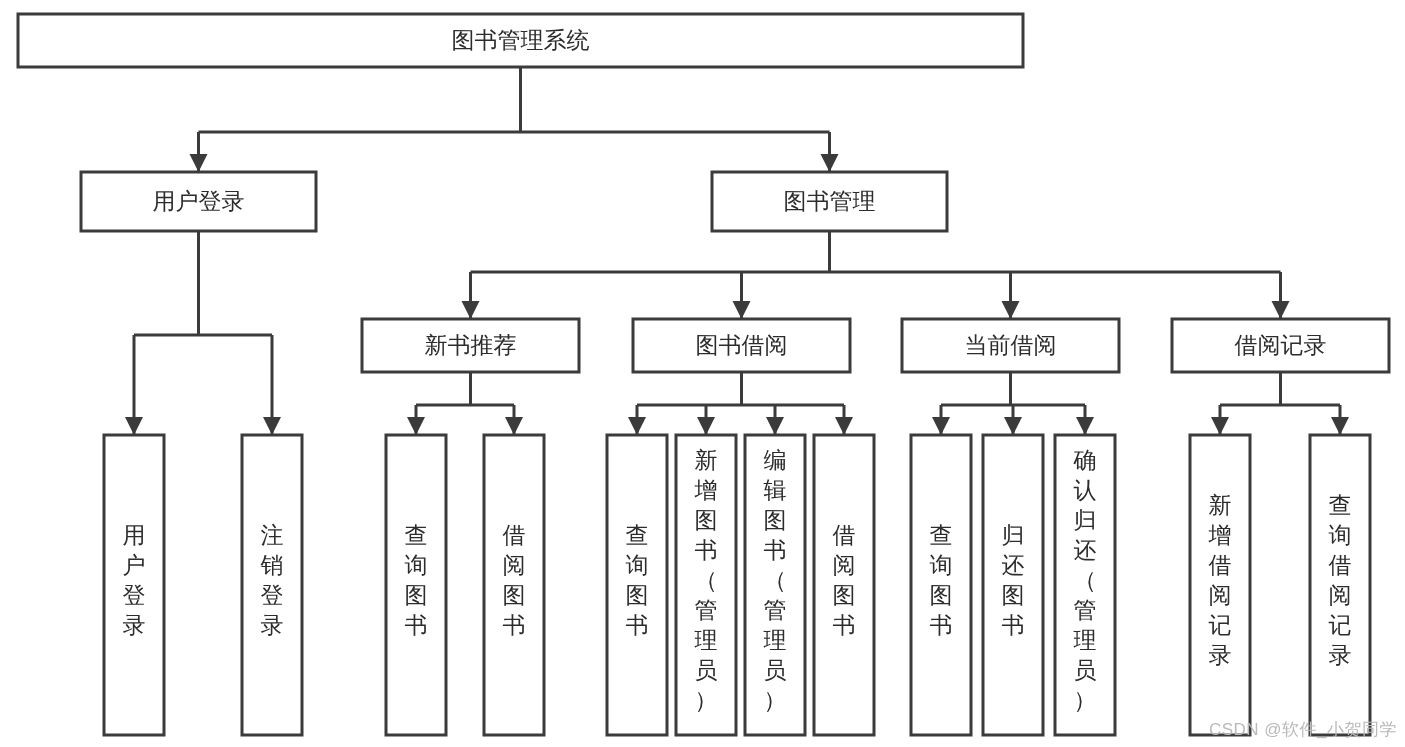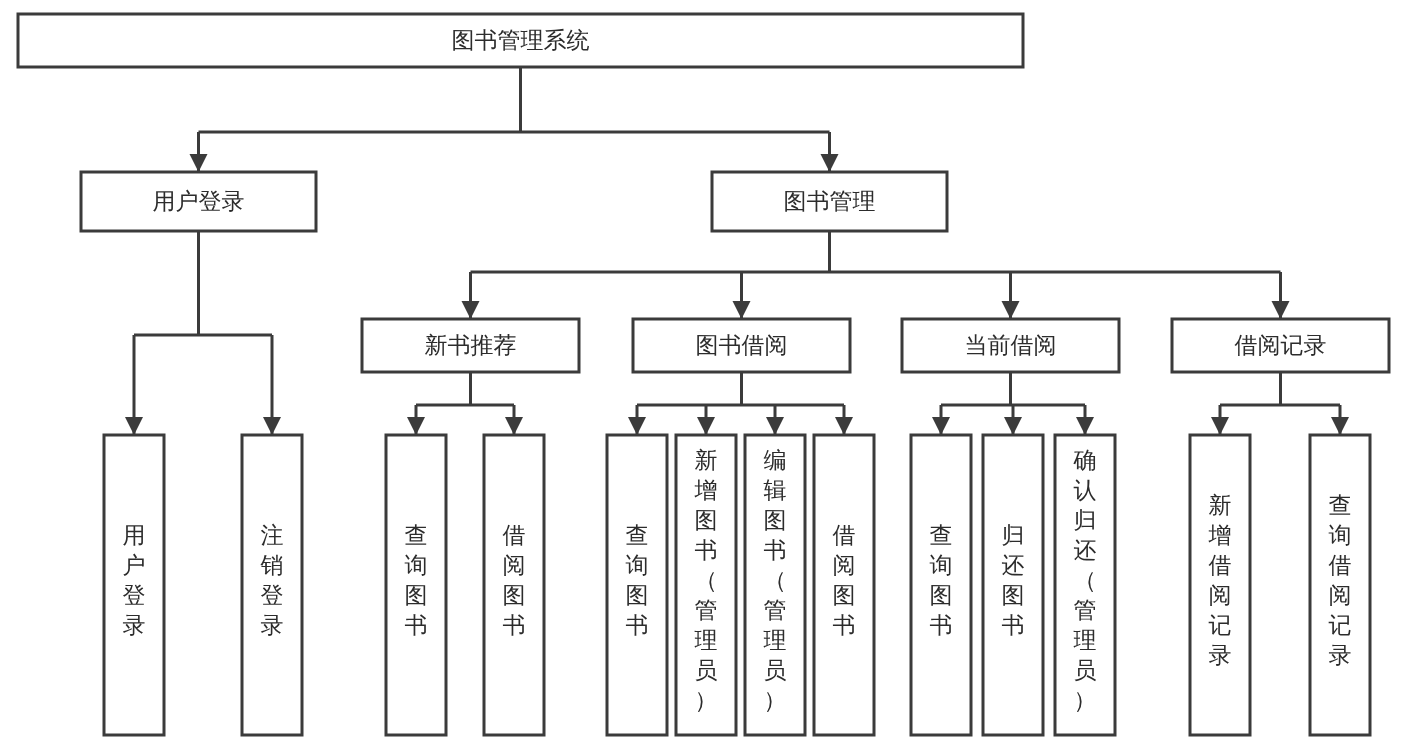--- a/index.html
+++ b/index.html
@@ -285,13 +285,14 @@
             <text x="1340" y="513" class="node-label-vertical">查</text>
             <text x="1340" y="543" class="node-label-vertical">询</text>
             <text x="1340" y="573" class="node-label-vertical">借</text>
             <text x="1340" y="603" class="node-label-vertical">阅</text>
             <text x="1340" y="633" class="node-label-vertical">记</text>
             <text x="1340" y="663" class="node-label-vertical">录</text>
           </g>
         </g>
       </g>
   </svg>
+  <div class="watermark-text">CSDN @软件_小贺同学</div>
 </div>
 
 </body></html>

